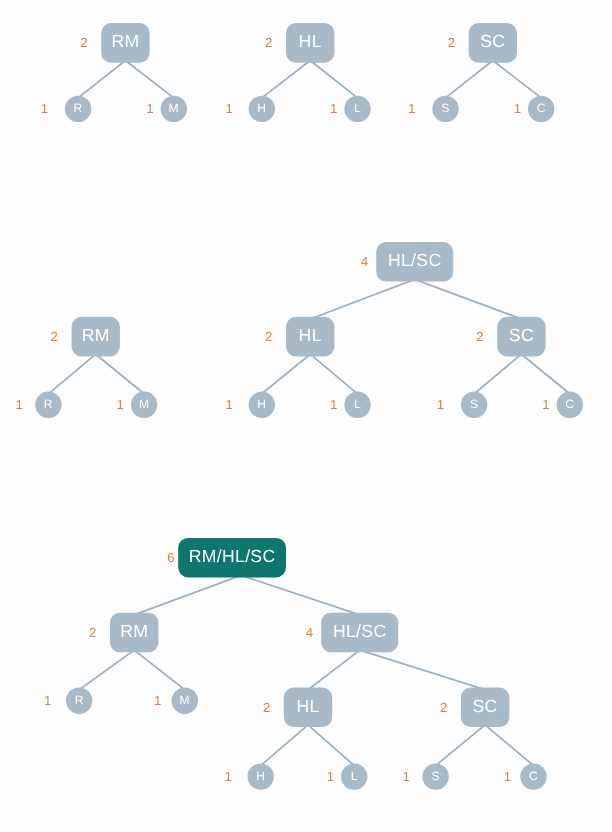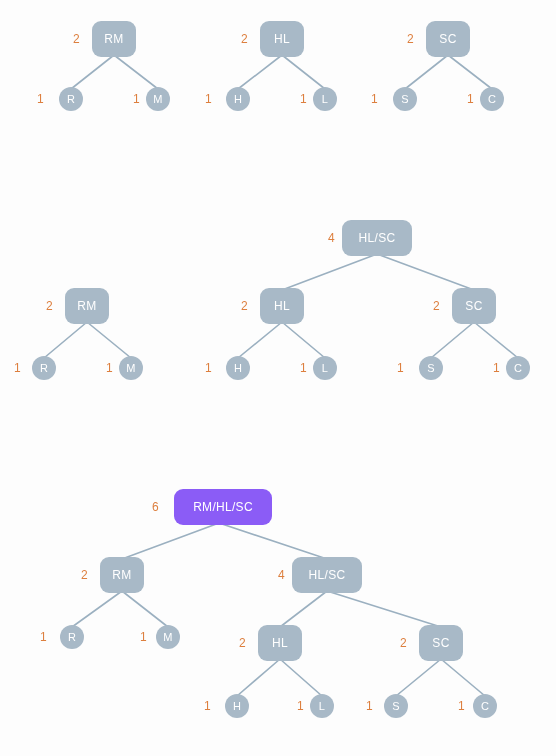--- a/index.html
+++ b/index.html
@@ -28,21 +28,21 @@
     pointer-events: none;
   }
   .node {
     position: absolute;
     box-sizing: border-box;
     display: flex;
     align-items: center;
     justify-content: center;
     background: #a8b9c7;
     color: #ffffff;
-    font-size: 12px;
+    font-size: 16px;
     letter-spacing: 0.3px;
     line-height: 1;
     white-space: nowrap;
     user-select: none;
   }
   .node.leaf {
     border-radius: 50%;
     font-size: 11px;
   }
   .node.internal {
@@ -122,21 +122,21 @@
       <div class="node internal" style="left: 452px; top: 288px; width: 44px; height: 36px; background: rgb(168, 185, 199); color: rgb(255, 255, 255);">SC</div>
       <div class="count" style="left: 433px; top: 300px; color: rgb(221, 127, 62);">2</div>
       <div class="node leaf" style="left: 226px; top: 356px; width: 24px; height: 24px; background: rgb(168, 185, 199); color: rgb(255, 255, 255);">H</div>
       <div class="count" style="left: 205px; top: 362px; color: rgb(221, 127, 62);">1</div>
       <div class="node leaf" style="left: 313px; top: 356px; width: 24px; height: 24px; background: rgb(168, 185, 199); color: rgb(255, 255, 255);">L</div>
       <div class="count" style="left: 300px; top: 362px; color: rgb(221, 127, 62);">1</div>
       <div class="node leaf" style="left: 419px; top: 356px; width: 24px; height: 24px; background: rgb(168, 185, 199); color: rgb(255, 255, 255);">S</div>
       <div class="count" style="left: 397px; top: 362px; color: rgb(221, 127, 62);">1</div>
       <div class="node leaf" style="left: 506px; top: 356px; width: 24px; height: 24px; background: rgb(168, 185, 199); color: rgb(255, 255, 255);">C</div>
       <div class="count" style="left: 493px; top: 362px; color: rgb(221, 127, 62);">1</div>
-      <div class="node internal" style="left: 174px; top: 489px; width: 98px; height: 36px; background: #8b5cf6; color: rgb(255, 255, 255);">RM/HL/SC</div>
+      <div class="node internal" style="left: 162px; top: 489px; width: 98px; height: 36px; background: #0f766e; color: rgb(255, 255, 255);">RM/HL/SC</div>
       <div class="count" style="left: 152px; top: 501px; color: rgb(221, 127, 62);">6</div>
       <div class="node internal" style="left: 100px; top: 557px; width: 44px; height: 36px; background: rgb(168, 185, 199); color: rgb(255, 255, 255);">RM</div>
       <div class="count" style="left: 81px; top: 569px; color: rgb(221, 127, 62);">2</div>
       <div class="node internal" style="left: 292px; top: 557px; width: 70px; height: 36px; background: rgb(168, 185, 199); color: rgb(255, 255, 255);">HL/SC</div>
       <div class="count" style="left: 278px; top: 569px; color: rgb(221, 127, 62);">4</div>
       <div class="node leaf" style="left: 60px; top: 625px; width: 24px; height: 24px; background: rgb(168, 185, 199); color: rgb(255, 255, 255);">R</div>
       <div class="count" style="left: 40px; top: 631px; color: rgb(221, 127, 62);">1</div>
       <div class="node leaf" style="left: 156px; top: 625px; width: 24px; height: 24px; background: rgb(168, 185, 199); color: rgb(255, 255, 255);">M</div>
       <div class="count" style="left: 140px; top: 631px; color: rgb(221, 127, 62);">1</div>
       <div class="node internal" style="left: 258px; top: 625px; width: 44px; height: 36px; background: rgb(168, 185, 199); color: rgb(255, 255, 255);">HL</div>

